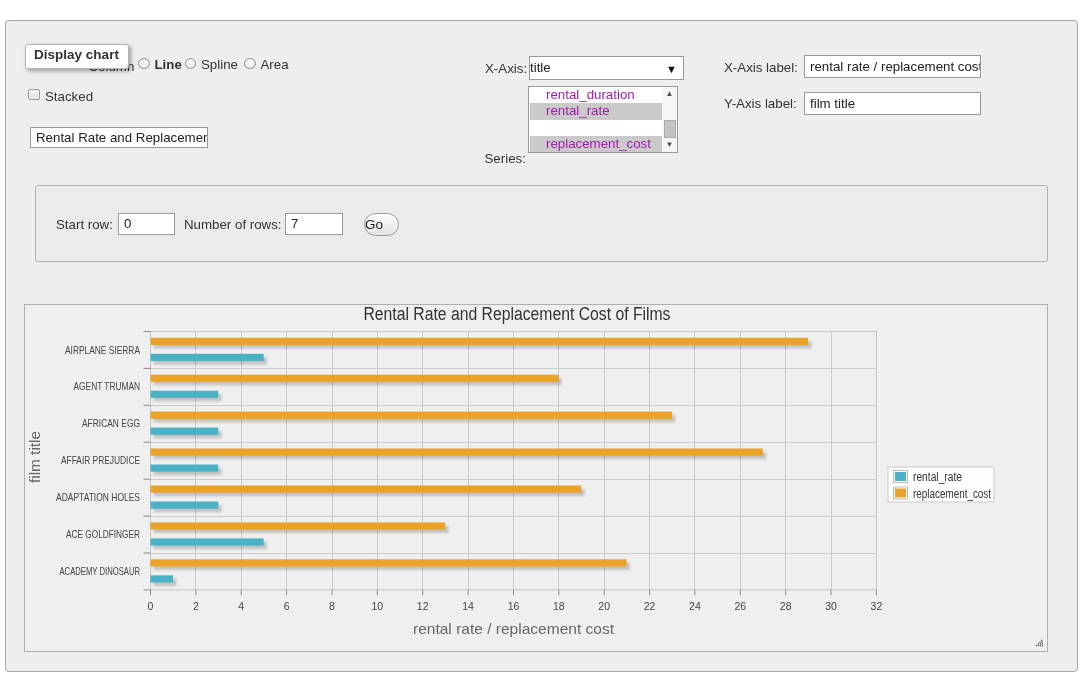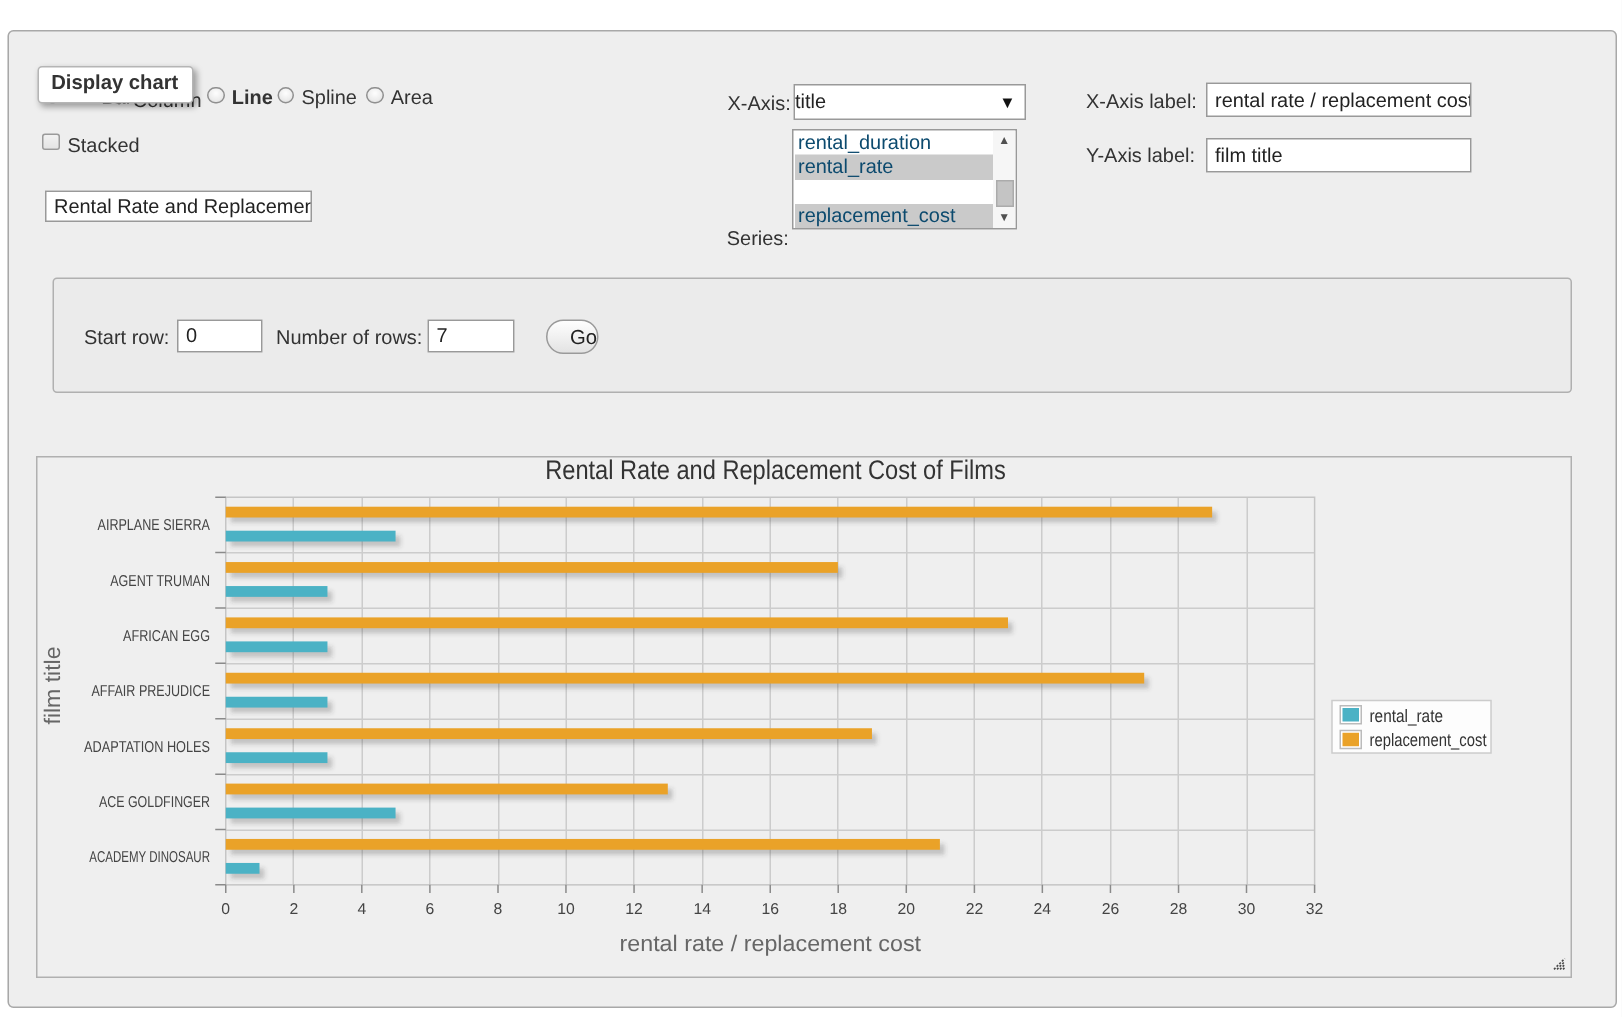--- a/index.html
+++ b/index.html
@@ -17,28 +17,28 @@
 .radio { position:absolute; width:11.5px; height:11.5px; border:1px solid #8f8f8f; border-radius:50%;
         background:radial-gradient(circle at 50% 35%, #fefefe 0%, #ececec 60%, #d8d8d8 100%); }
 .radio.sel::after { content:""; position:absolute; left:2.8px; top:2.8px; width:5px; height:5px;
         border-radius:50%; background:#444; }
 #chk { position:absolute; left:23px; top:69px; width:11.5px; height:11.5px; border:1px solid #9a9a9a;
       border-radius:2px; background:linear-gradient(#f2f2f2,#e4e4e4); }
 #innerbox { position:absolute; left:30px; top:165px; width:1013px; height:77px;
       border:1px solid #b0b0b0; border-radius:3px; background:#ebebeb; }
 #gobtn { position:absolute; left:359px; top:193px; width:35px; height:23px; border:1px solid #9a9a9a;
       border-radius:11.5px; background:linear-gradient(#fefefe,#e3e3e3); font-size:13.5px; color:#222;
-      text-align:right; line-height:21px; }
+      text-align:left; line-height:21px; }
 #xsel { position:absolute; left:524px; top:36px; width:155px; height:24px; background:#fff;
       border:1px solid #999; font-size:13.3px; color:#222; line-height:22px; padding-left:0; }
 #xsel .arr { position:absolute; right:6px; top:7px; font-size:11px; color:#111; line-height:11px; }
 #mlist { position:absolute; left:523px; top:65.5px; width:150px; height:67px; background:#fff;
       border:1px solid #999; overflow:hidden; }
-.mitem { position:absolute; left:1px; width:133px; height:16.3px; font-size:13.3px; color:#0c4a6e;
-      padding-left:2px; line-height:16px; white-space:nowrap; }
+.mitem { position:absolute; left:1px; width:133px; height:16.3px; font-size:13.3px; color:#a21caf;
+      padding-left:16px; line-height:16px; white-space:nowrap; }
 .msel { background:#cacaca; }
 #sbar { position:absolute; right:0; top:0; width:15px; height:65px; background:#f6f6f6; }
 #sbar .thumb { position:absolute; left:1.5px; top:33px; width:12px; height:18px; background:#c4c4c4;
       border:1px solid #ababab; }
 .sarr { position:absolute; left:0; width:15px; height:14px; font-size:8px; color:#505050; text-align:center; line-height:14px; }
 #chart { position:absolute; left:19px; top:284px; width:1024px; height:347.5px;
       border:1px solid #b0b0b0; background:#efefef; }
 </style>
 </head>
 <body>

